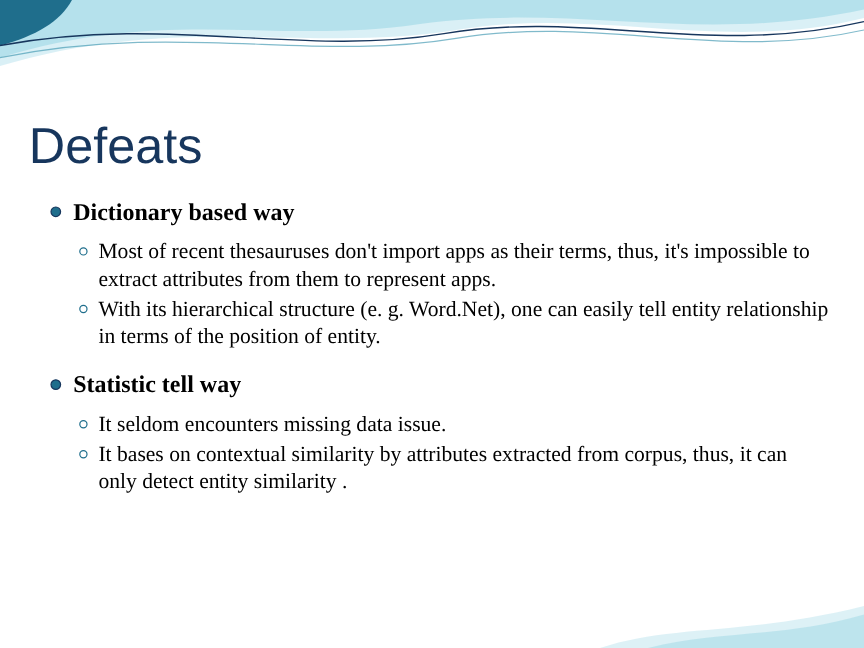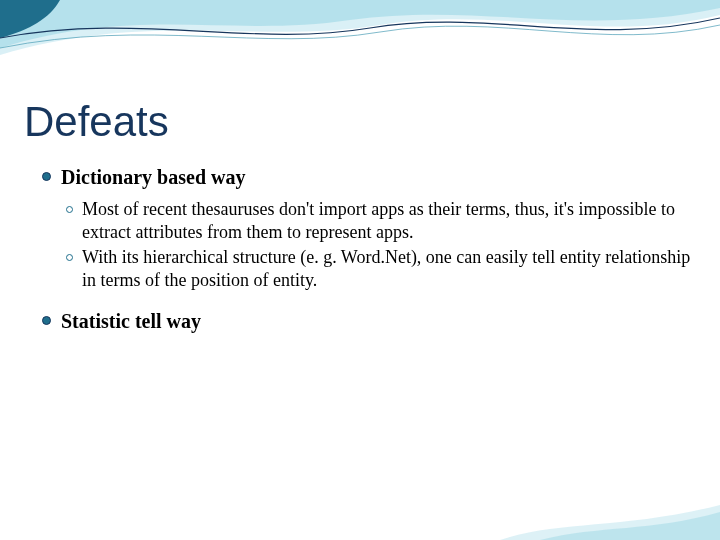--- a/index.html
+++ b/index.html
@@ -117,20 +117,30 @@
       <div class="l2">
         <div class="l2-bullet"></div>
         <div class="l2-text">With its hierarchical structure (e. g. Word.Net), one can easily tell entity relationship in terms of the position of entity.</div>
       </div>
     </div>
 
     <div class="l1">
       <div class="l1-bullet"></div>
       <div class="l1-text">Statistic tell way</div>
     </div>
+    <div class="l2-group">
+      <div class="l2">
+        <div class="l2-bullet"></div>
+        <div class="l2-text">It seldom encounters missing data issue.</div>
+      </div>
+      <div class="l2">
+        <div class="l2-bullet"></div>
+        <div class="l2-text">It bases on contextual similarity by attributes extracted from corpus, thus, it can only detect entity similarity .</div>
+      </div>
+    </div>
 
   </div>
 </div>
 
 <svg class="bottom-wave" viewBox="0 0 720 40" preserveAspectRatio="none">
   <path d="M500,40 C560,20 620,30 720,5 L720,40 Z" fill="#d4edf4" opacity="0.8"></path>
   <path d="M540,40 C600,25 650,32 720,12 L720,40 Z" fill="#a8dce8" opacity="0.6"></path>
 </svg>
 
 </body></html>

